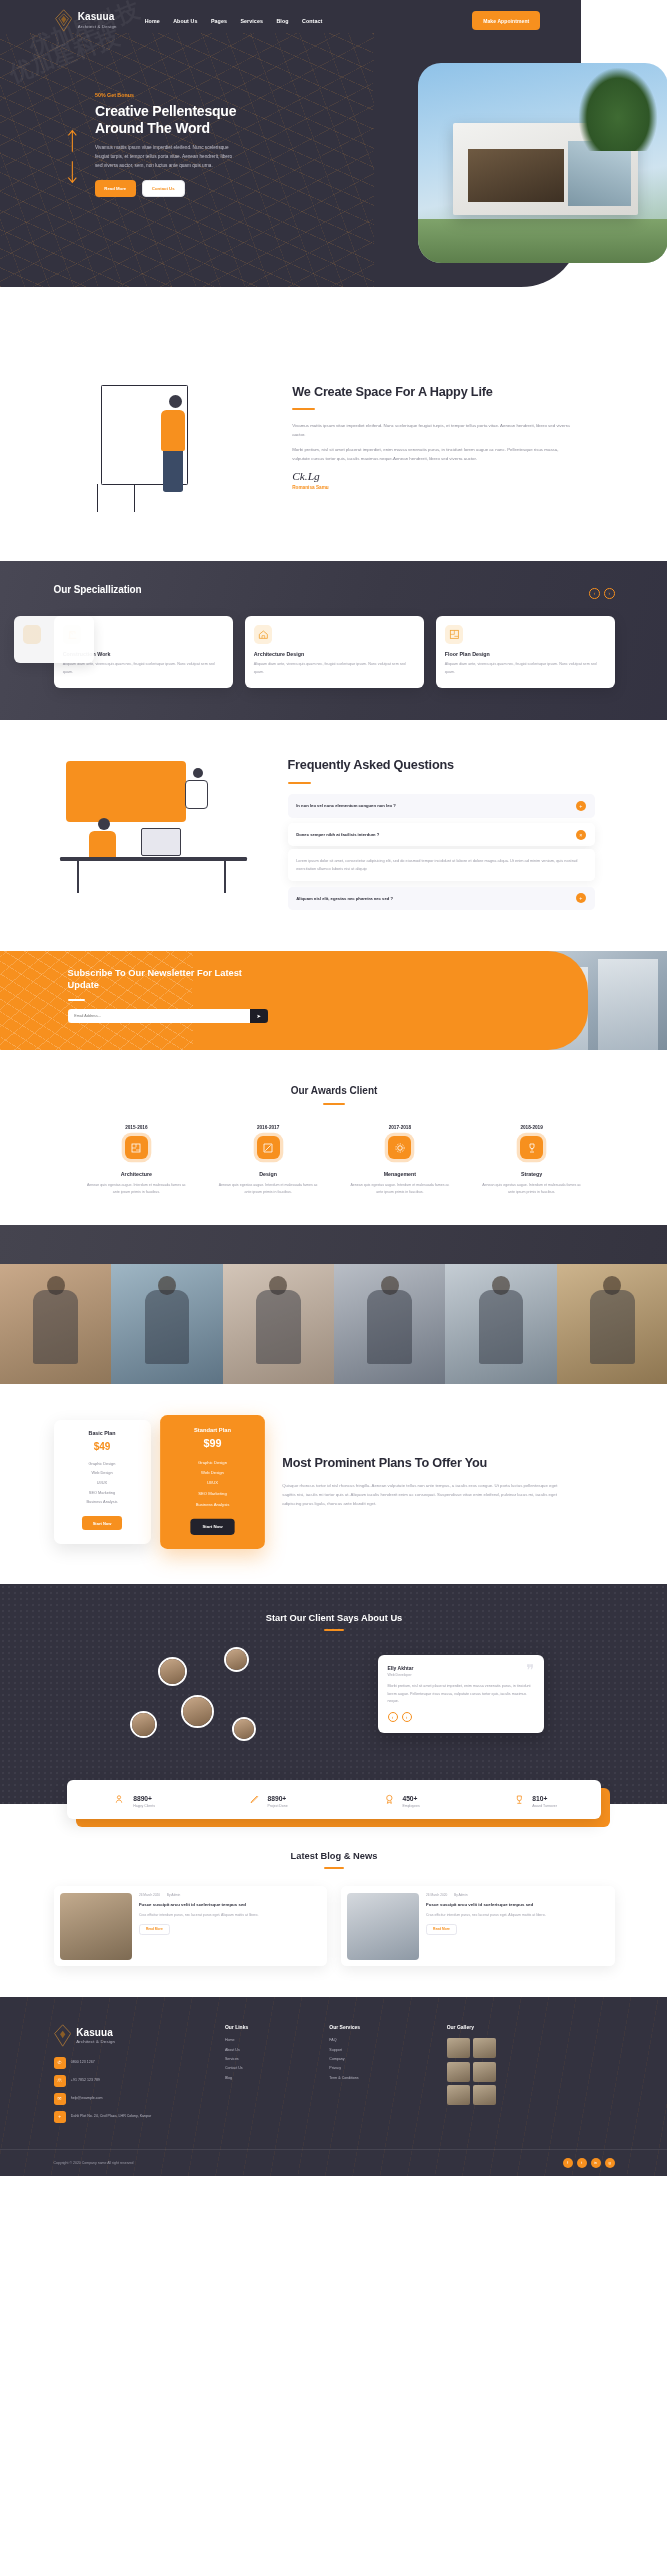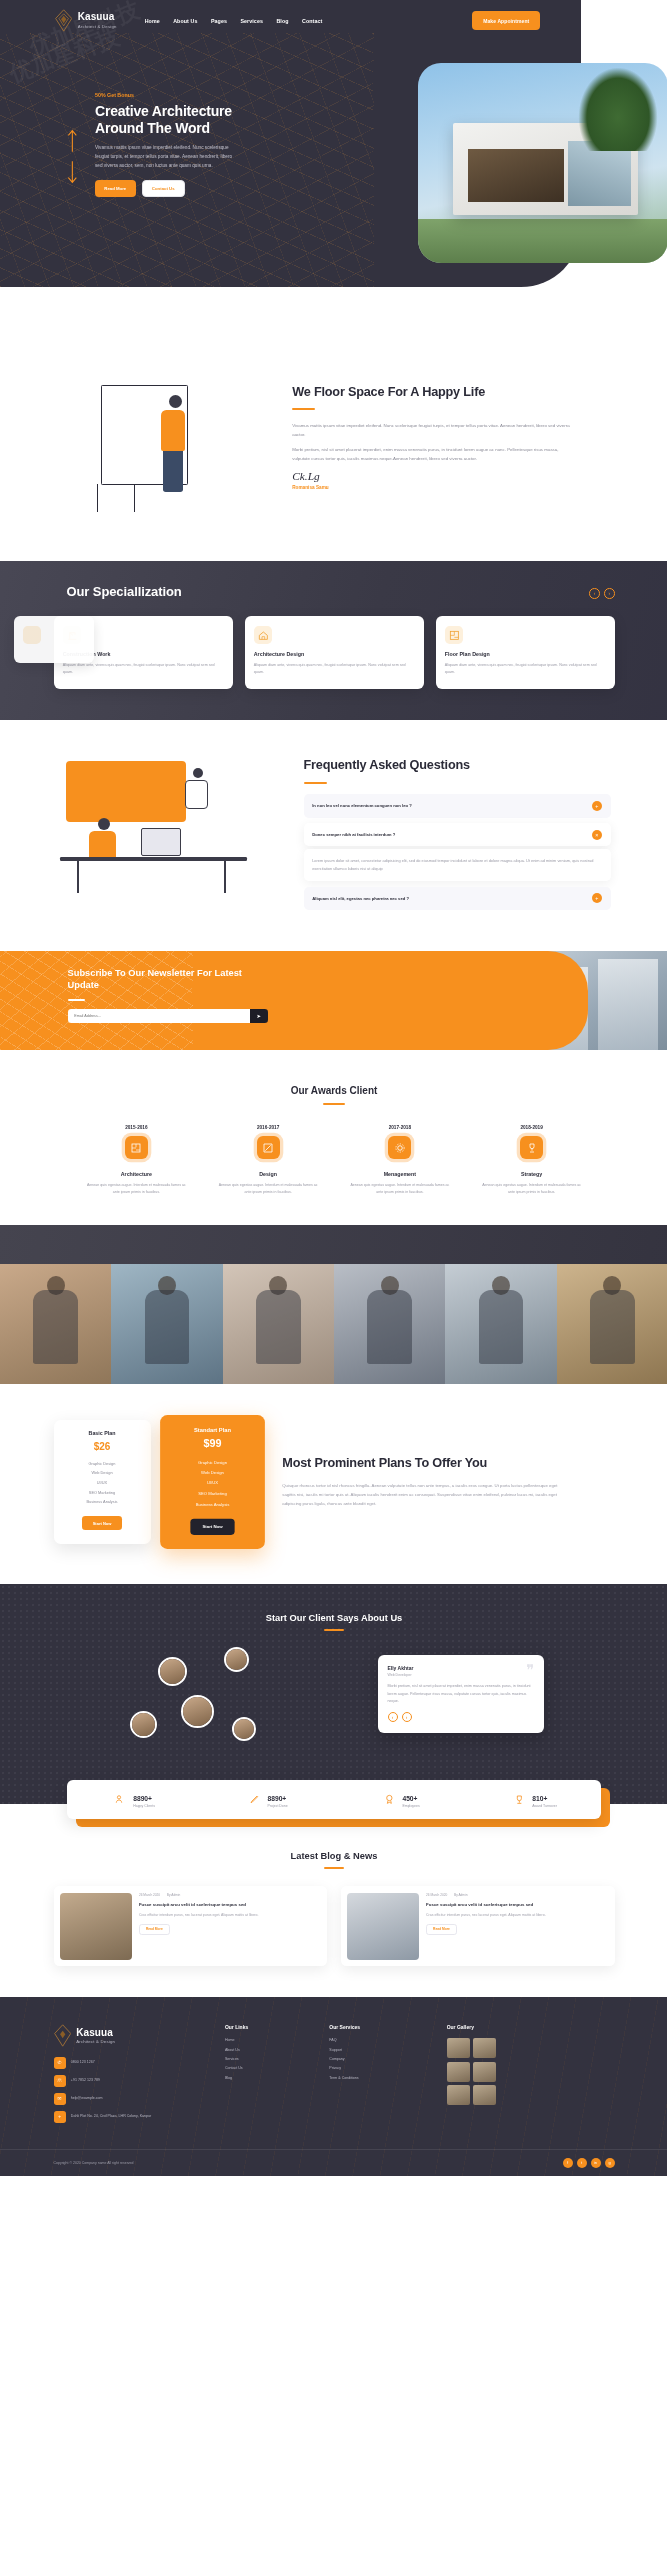--- a/index.html
+++ b/index.html
@@ -85,35 +85,35 @@
   .rule { width:23px; height:2px; background:#f7901e; border-radius:1.3px; margin:8px 0 10.7px;}
   .about-p { color:#8b8b97; font-size:4.4px; line-height:2.05; margin-bottom:6.7px;}
   .sig { font-family:"Liberation Serif", serif; font-style:italic; font-size:11.4px; color:#2b2b38; margin-top:5.3px;}
   .sig-name { color:#f7901e; font-size:4.7px; font-weight:bold; margin-top:3.3px;}
 
   
   .spec { position:relative; background:#3a3946; padding:23px 0 0; height:159px;}
   .spec:before{ content:""; position:absolute; inset:0;
     background:linear-gradient(105deg,#4a4956 0%,#3a3946 55%,#333241 100%); opacity:.9;}
   .spec-head { position:relative; width:561px; margin:0 auto; display:flex; align-items:flex-start;}
-  .h2-light { color:#fff; font-size:13px; font-weight:bold; letter-spacing:-0.1px;margin-left:13px;}
+  .h2-light { color:#fff; font-size:10px; font-weight:bold; letter-spacing:-0.1px;}
   .arrows { margin-left:auto; display:flex; gap:4px; margin-top:4px;}
   .arrow-btn { width:10.7px;height:10.7px;border-radius:50%;border:0.7px solid #f7901e;color:#f7901e;
     background:transparent; font-size:4.7px; display:flex; align-items:center; justify-content:center; cursor:pointer;}
   .spec-cards { position:relative; width:561px; margin:17.4px auto 0; display:flex; gap:12px;}
   .spec-card { flex:1; background:#fff; border-radius:6px; padding:9.3px 9.3px 12px; box-shadow:0 4px 13.4px rgba(0,0,0,.12);}
   .spec-icon { width:18.7px;height:18.7px;border-radius:4.7px;background:#fdf0dc;
     display:flex;align-items:center;justify-content:center; margin-bottom:6.7px;}
   .spec-title { font-size:5.3px; font-weight:bold; margin-bottom:4.7px;}
   .spec-p { font-size:3.7px; color:#9a9aa6; line-height:2;}
   .spec-card.peek { position:absolute; left:-40px; top:0; width:80px; opacity:.95;}
 
   
   .faq { padding:37px 0 29px; background:#fff;}
-  .faq-inner { width:561px; margin:0 auto; display:flex; gap:16px; align-items:flex-start;}
+  .faq-inner { width:561px; margin:0 auto; display:flex; align-items:flex-start;}
   .faq-ill { width:234px; height:154px; position:relative;}
   .board { position:absolute; left:12px; top:4px; width:120px; height:61px; background:#f7901e; border-radius:4px;}
   .desk { position:absolute; left:6.7px; top:100px; width:187px; height:4px; background:#3b3b48; border-radius:1.3px;}
   .desk-l1{position:absolute;left:23px;top:104px;width:2.7px;height:32px;background:#3b3b48;}
   .desk-l2{position:absolute;left:170px;top:104px;width:2.7px;height:32px;background:#3b3b48;}
   .pc { position:absolute; left:87px; top:71px; width:40px; height:28px; background:#e7e7ee; border:1.3px solid #3b3b48; border-radius:2px;}
   .person-b{position:absolute;left:35px;top:61px;width:33px;height:40px;}
   .pb-head{width:12px;height:12px;border-radius:50%;background:#3b3b48;margin-left:9.3px;}
   .pb-body{width:27px;height:27px;background:#f7901e;border-radius:5.3px 5.3px 0 0;margin-top:1.3px;}
   .person-c{position:absolute;left:131px;top:10.7px;width:29px;height:56px;}
@@ -316,21 +316,21 @@
 
     <div class="hero-arrows">
       <svg width="14.7" height="57" viewBox="0 0 22 86">
         <path d="M11 36 L11 4 M5 11 L11 4 L17 11" stroke="#f7901e" stroke-width="1.6" fill="none"></path>
         <path d="M11 50 L11 82 M5 75 L11 82 L17 75" stroke="#f7901e" stroke-width="1.6" fill="none"></path>
       </svg>
     </div>
 
     <div class="hero-left">
       <div class="hero-badge">50% Get Bonus</div>
-      <h1 class="hero-h1">Creative Architecture Around The Word</h1>
+      <h1 class="hero-h1">Creative Pellentesque Around The Word</h1>
       <p class="hero-p">Vivamus mattis ipsum vitae imperdiet eleifend. Nunc scelerisque feugiat turpis, et tempor tellus porta vitae. Aenean hendrerit, libero sed viverra auctor, sem, non luctus ante quam quis urna.</p>
       <div class="hero-btns">
         <button class="btn-primary">Read More</button>
         <button class="btn-outline">Contact Us</button>
       </div>
     </div>
 
     <div class="hero-img">
       <div class="lawn"></div>
         <div class="house"></div>
@@ -345,21 +345,21 @@
         <div class="easel"></div>
           <div class="easel-leg"></div>
           <div class="easel-leg2"></div>
         <div class="person-a">
             <div class="pa-head"></div>
             <div class="pa-body"></div>
             <div class="pa-legs"></div>
           </div>
       </div>
       <div class="about-txt">
-        <h2 class="h2-dark">We Floor Space For A Happy Life</h2>
+        <h2 class="h2-dark">We Create Space For A Happy Life</h2>
         <div class="rule"></div>
         <p class="about-p">Vivamus mattis ipsum vitae imperdiet eleifend. Nunc scelerisque feugiat turpis, et tempor tellus porta vitae. Aenean hendrerit, libero sed viverra auctor.</p>
         <p class="about-p">Morbi pretium, nisl sit amet placerat imperdiet, enim massa venenatis purus, in tincidunt lorem augue ac nunc. Pellentesque risus massa, vulputate cursus tortor quis, iaculis maximus neque.Aenean hendrerit, libero sed viverra auctor.</p>
         <div class="sig">Ck.Lg</div>
         <div class="sig-name">Romanisa Samu</div>
       </div>
     </div>
   </section>
 
   <section class="spec">
@@ -536,21 +536,21 @@
           <div class="fig"></div>
         </div>
     </div>
   </section>
 
   <section class="pricing">
     <div class="wm" style="left:6.7px;top:40px;">优加星科技</div>
     <div class="pricing-inner">
       <div class="plan basic">
         <div class="plan-name">Basic Plan</div>
-        <div class="plan-price">$26</div>
+        <div class="plan-price">$49</div>
         <div class="plan-feat">Graphic Design</div>
         <div class="plan-feat">Web Design</div>
         <div class="plan-feat">UI/UX</div>
         <div class="plan-feat">SEO Marketing</div>
         <div class="plan-feat">Business Analysis</div>
         <button class="plan-btn">Start Now</button>
       </div>
       <div class="plan std">
         <div class="plan-name">Standart Plan</div>
         <div class="plan-price">$99</div>

